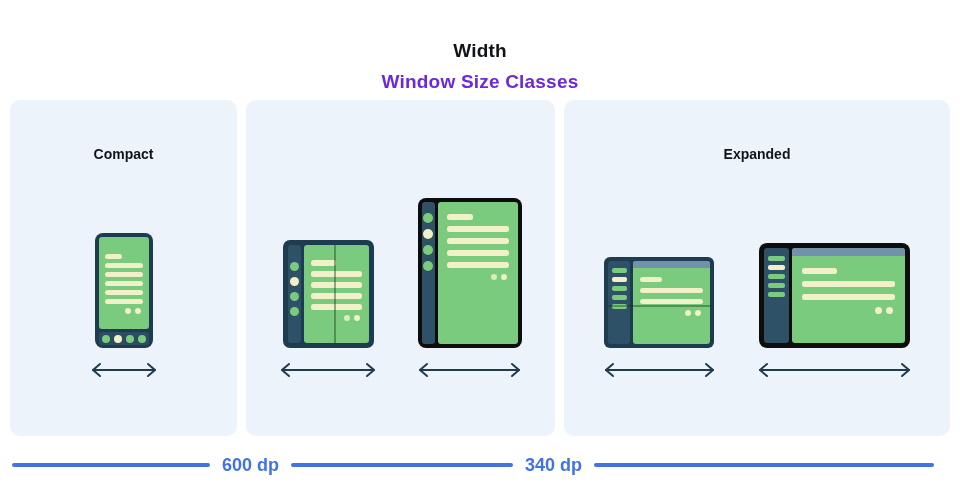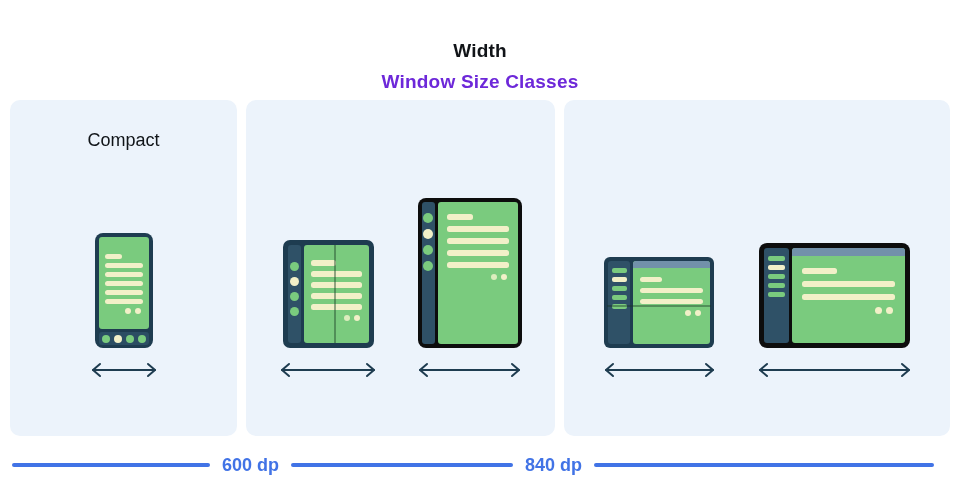--- a/index.html
+++ b/index.html
@@ -11,21 +11,21 @@
   .header{text-align:center;padding-top:40px;}
   .title{font-size:19px;font-weight:bold;color:#111418;letter-spacing:.2px;}
   .subtitle{font-size:19px;font-weight:bold;color:#6d28d9;margin-top:9px;letter-spacing:.2px;}
 
   
   .panels{position:absolute;left:10px;top:100px;height:336px;display:flex;gap:9px;}
   .panel{background:#ecf3fb;border-radius:10px;position:relative;}
   .panel.compact{width:227px;}
   .panel.medium{width:309px;}
   .panel.expanded{width:386px;}
-  .panel-label{text-align:center;margin-top:30px;font-size:18px;font-weight:normal;color:#101418;}
+  .panel-label{text-align:center;margin-top:46px;font-size:14px;font-weight:bold;color:#101418;}
   .device-area{position:absolute;left:0;right:0;bottom:58px;display:flex;justify-content:center;align-items:flex-end;}
   .panel.medium .device-area{gap:40px;}
   .panel.expanded .device-area{gap:41px;}
   .device-col{display:flex;flex-direction:column;align-items:center;}
   .device-col svg.arrow{margin-top:14px;display:block;}
 
   
   .ln{display:block;height:5px;background:#f2f0c8;border-radius:2.5px;margin-bottom:4px;width:100%;}
   .dots{display:flex;justify-content:flex-end;gap:4px;margin-top:3px;padding-right:2px;}
   .dot{width:6px;height:6px;border-radius:50%;background:#f2f0c8;}
@@ -201,20 +201,21 @@
               <path d="M10 2 L3 8 L10 14"></path>
               <path d="M95 2 L102 8 L95 14"></path>
           </g>
         </svg>
       </div>
 
     </div>
   </div>
 
   <div class="panel expanded">
+    <div class="panel-label">Expanded</div>
     <div class="device-area">
 
       <div class="device-col">
         <div class="fold-l">
           <i class="hfold"></i>
           <div class="side">
             <i class="bar"></i>
             <i class="bar c"></i>
             <i class="bar"></i>
             <i class="bar"></i>
@@ -274,15 +275,15 @@
       </div>
 
     </div>
   </div>
 </div>
 
 <div class="ruler">
   <i class="rseg a"></i>
   <span class="rlabel">600 dp</span>
   <i class="rseg b"></i>
-  <span class="rlabel">840 dp</span>
+  <span class="rlabel">340 dp</span>
   <i class="rseg c"></i>
 </div>
 
 </body></html>

